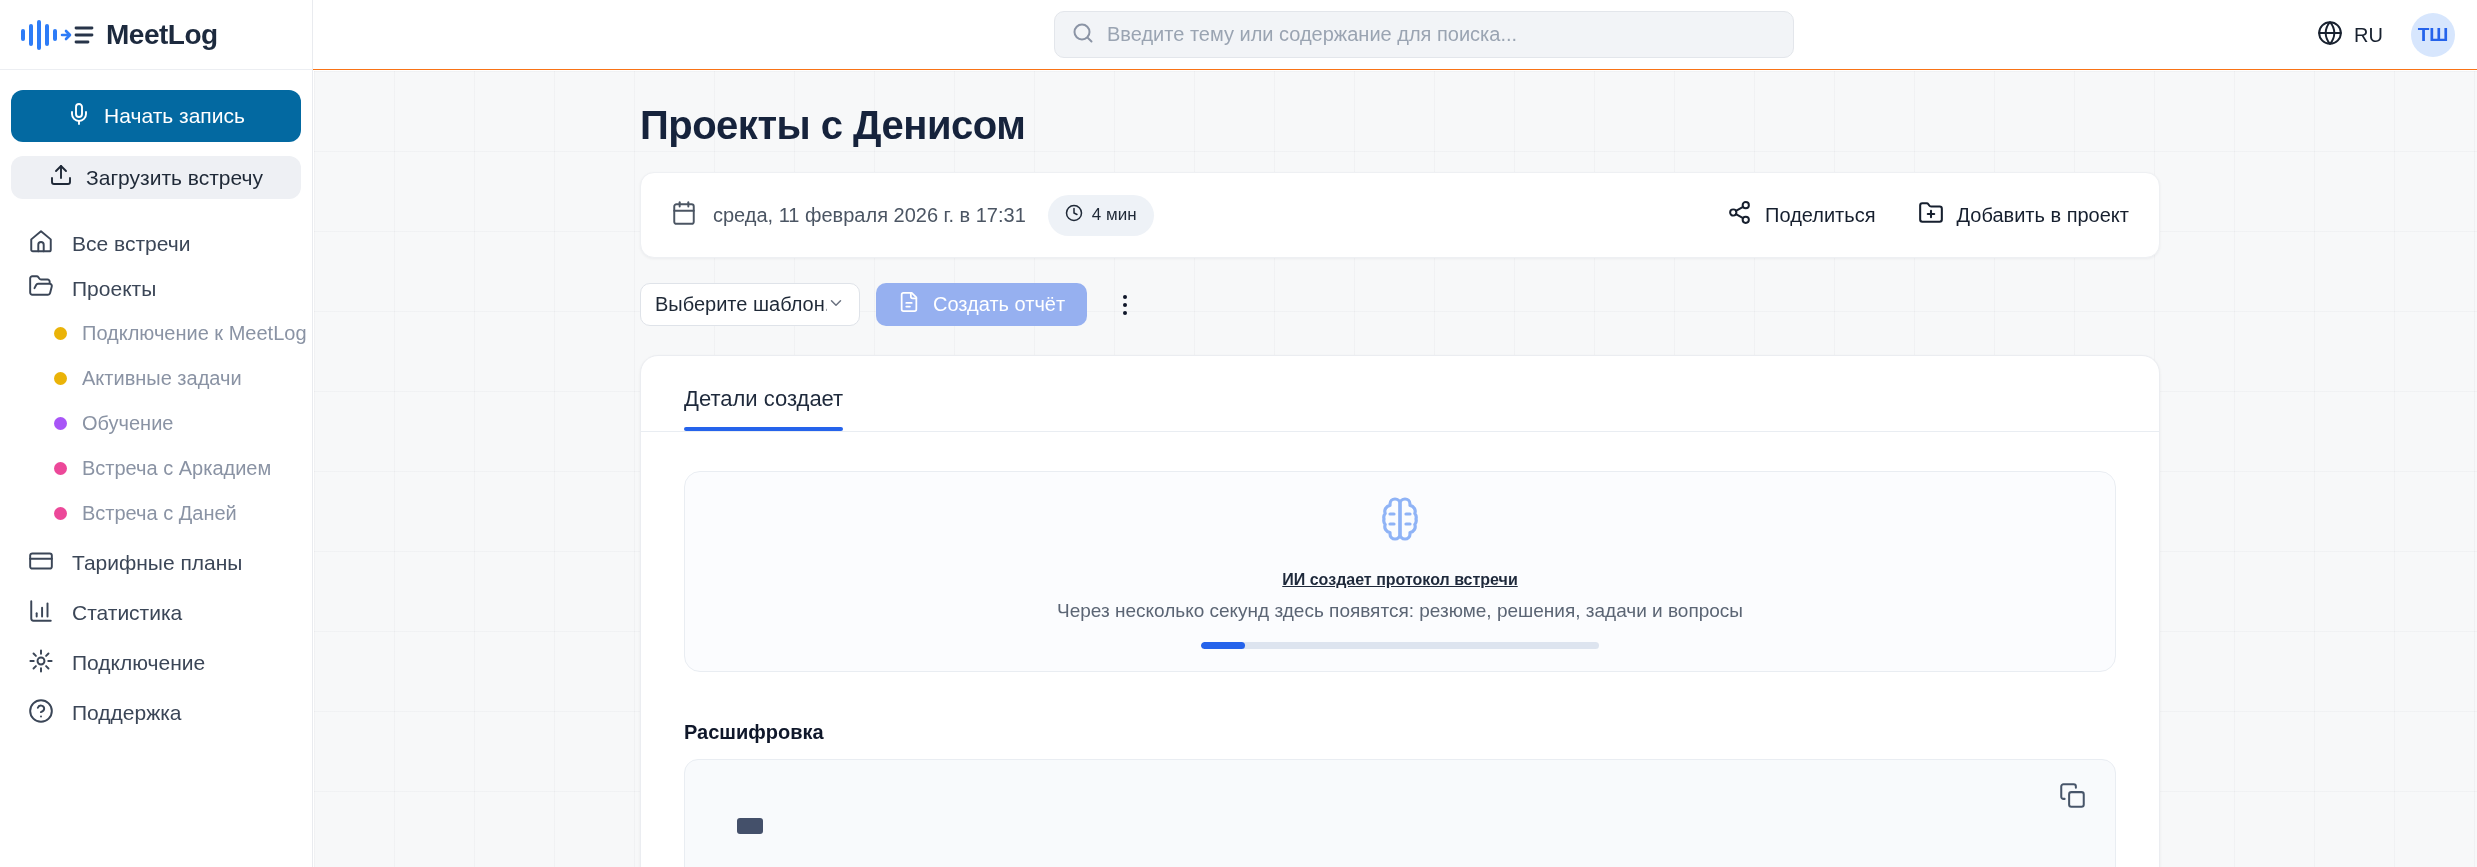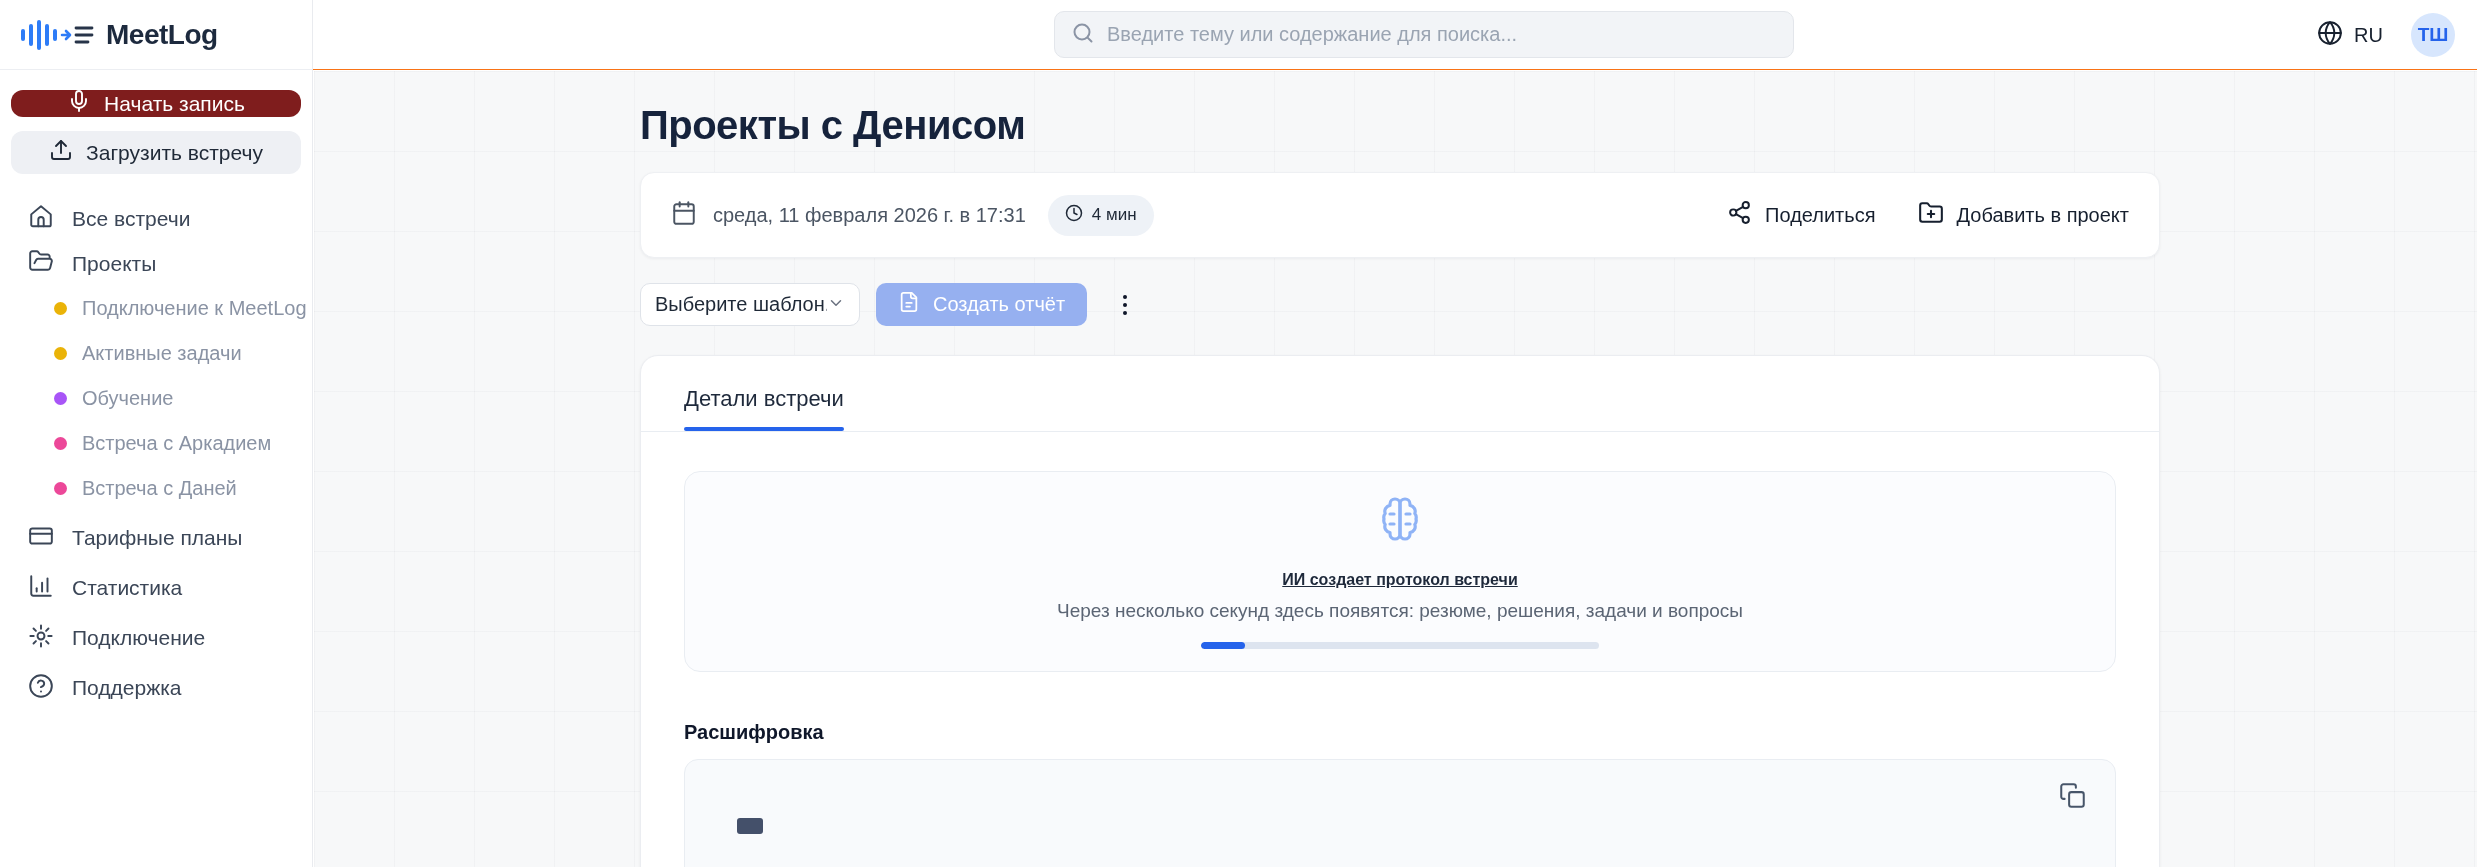--- a/index.html
+++ b/index.html
@@ -20,21 +20,21 @@
   }
   .logo-row {
     height: 70px; flex: 0 0 70px; display: flex; align-items: center;
     padding-left: 20px; border-bottom: 1px solid #eceef2;
   }
   .logo-mark { display: flex; align-items: center; }
   .brand-name { font-size: 28px; font-weight: 800; color: #1d2a3e; margin-left: 12px; letter-spacing: -0.5px; }
 
   .sidebar-buttons { padding: 20px 11px 0 11px; display: flex; flex-direction: column; gap: 14px; }
   .btn-record {
-    height: 27px; border: none; border-radius: 12px; background: #7f1d1d; color: #ffffff;
+    height: 52px; border: none; border-radius: 12px; background: #0369a1; color: #ffffff;
     font-size: 21px; font-weight: 500; display: flex; align-items: center; justify-content: center; gap: 13px;
     cursor: pointer; font-family: inherit;
   }
   .btn-upload {
     height: 43px; border: none; border-radius: 12px; background: #eef0f4; color: #1f2937;
     font-size: 21px; font-weight: 500; display: flex; align-items: center; justify-content: center; gap: 13px;
     cursor: pointer; font-family: inherit;
   }
 
   .side-nav { margin-top: 22px; display: flex; flex-direction: column; }
@@ -380,21 +380,21 @@
         <div class="kebab">
           <span></span>
             <span></span>
             <span></span>
         </div>
       </div>
 
       <section class="detail-card">
         <div class="tabs-row">
           <div class="tab">
-            <div class="tab-label">Детали встречи</div>
+            <div class="tab-label">Детали создает</div>
             <div class="tab-underline"></div>
           </div>
         </div>
         <div class="tabs-divider"></div>
 
         <div class="ai-panel">
           <span>
             <svg width="48" height="48" viewBox="0 0 24 24" fill="none" stroke="#8fb3f6" stroke-width="1.6" stroke-linecap="round" stroke-linejoin="round">
               <path d="M9.5 2A2.5 2.5 0 0 0 7 4.5v.73a3 3 0 0 0-2.4 4.04A3 3 0 0 0 4 12a3 3 0 0 0 .6 2.73A3 3 0 0 0 7 18.77v.73A2.5 2.5 0 0 0 9.5 22a2.5 2.5 0 0 0 2.5-2.5v-15A2.5 2.5 0 0 0 9.5 2Z"></path>
               <path d="M14.5 2A2.5 2.5 0 0 1 17 4.5v.73a3 3 0 0 1 2.4 4.04A3 3 0 0 1 20 12a3 3 0 0 1-.6 2.73A3 3 0 0 1 17 18.77v.73A2.5 2.5 0 0 1 14.5 22a2.5 2.5 0 0 1-2.5-2.5v-15A2.5 2.5 0 0 1 14.5 2Z"></path>

